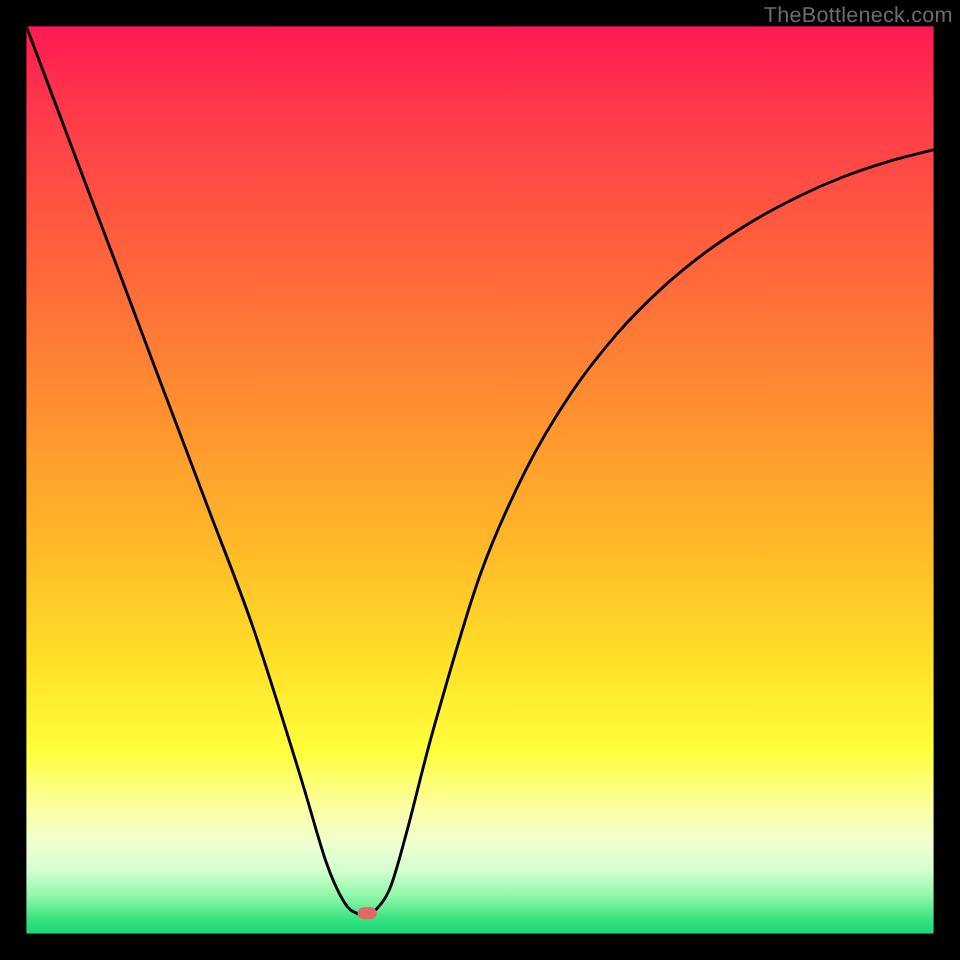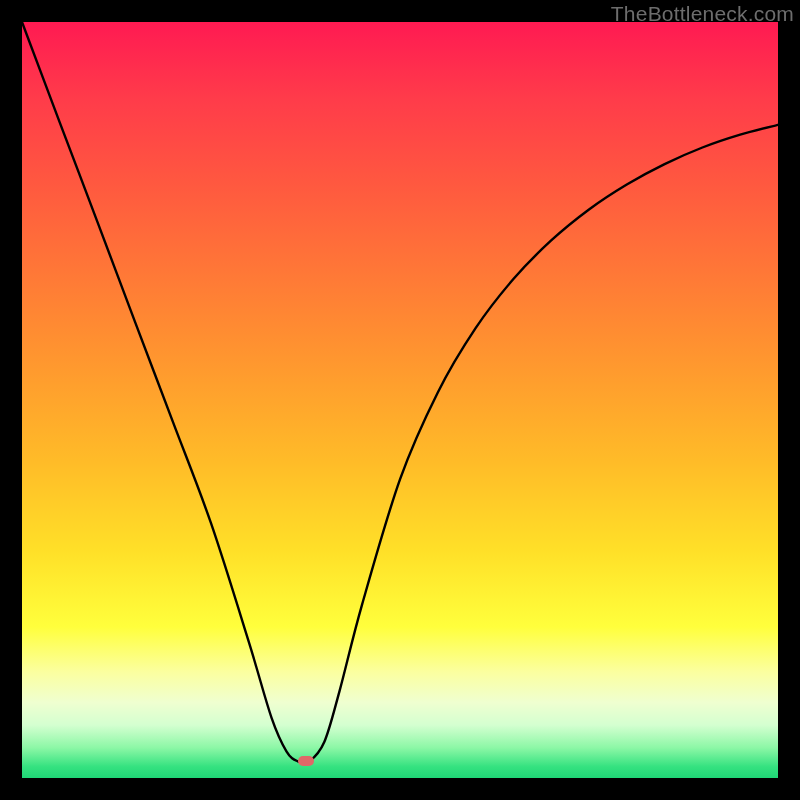--- a/index.html
+++ b/index.html
@@ -54,21 +54,21 @@
     width: 16px;
     height: 10px;
     border-radius: 5px;
     transform: translate(-50%, -50%);
   }
   .watermark {
     position: absolute;
     top: 2px;
     right: 6px;
     color: #6d6d6d;
-    font-size: 21px;
+    font-size: 18px;
     font-weight: 500;
     letter-spacing: 0.2px;
     user-select: none;
   }
 </style>
 </head>
 <body>
 
 <div class="frame">
   <div class="plot-bg"></div>

